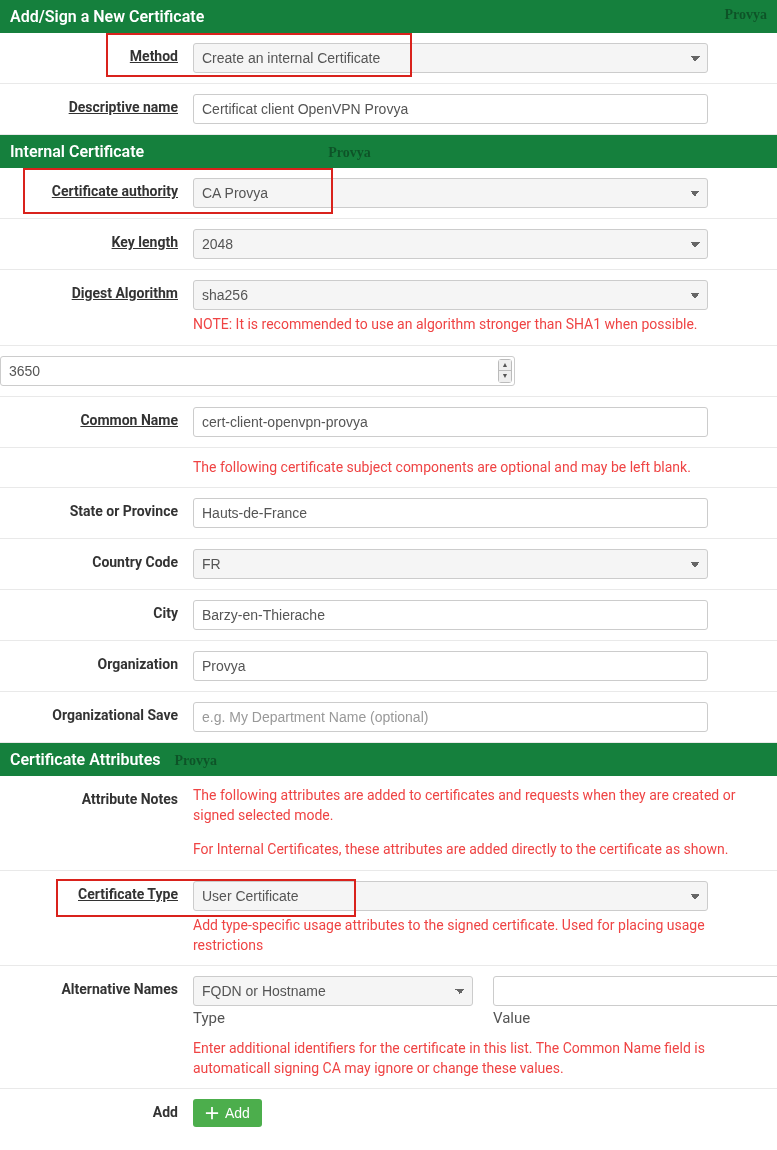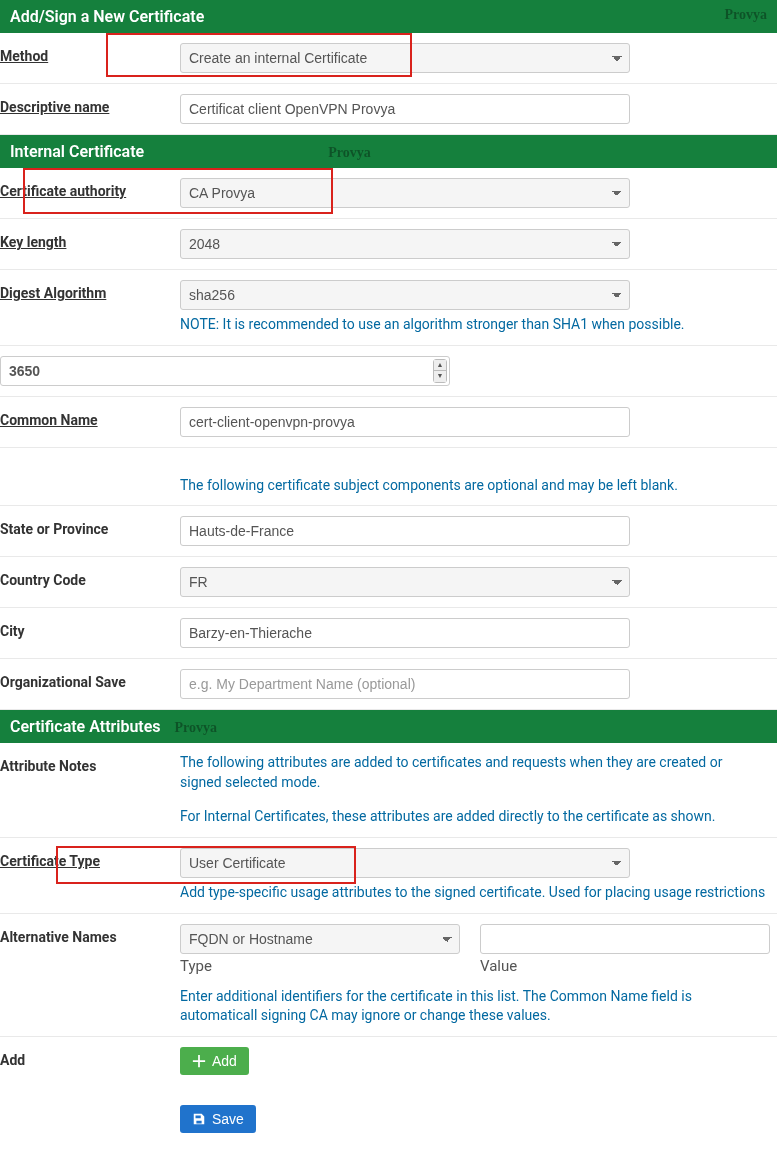--- a/index.html
+++ b/index.html
@@ -37,56 +37,56 @@
 .form-row {
   display: flex;
   align-items: flex-start;
   padding: 10px 0 10px 0;
   border-bottom: 1px solid #e9e9e9;
 }
 .form-row.no-border { border-bottom: none; }
 .form-label {
   width: 180px;
   min-width: 180px;
-  text-align: left;
+  text-align: right;
   padding-right: 15px;
   padding-top: 5px;
   font-weight: 700;
   color: #333;
+  margin-left: 13px;
 }
 .underline { text-decoration: underline; }
 .form-control-wrap {
   flex: 1;
   padding-right: 10px;
 }
 .form-control {
-  width: 450px;
+  width: 515px;
   height: 30px;
   padding: 4px 8px;
   border: 1px solid #ccc;
   border-radius: 3px;
   font-size: 14px;
   background: #fff;
   color: #555;
 }
 .form-control.select {
   appearance: none;
   background-image: linear-gradient(45deg, transparent 50%, #666 50%), linear-gradient(135deg, #666 50%, transparent 50%);
   background-position: right 12px top 12px, right 7px top 12px;
   background-size: 5px 5px, 5px 5px;
   background-repeat: no-repeat;
   padding-right: 25px;
   background-color: #f5f5f5;
 }
 .form-control.number {
   padding-right: 22px;
-  font-weight: bold;
 }
 .help-text {
-  color: #0369a1;
+  color: #ef4444;
   font-size: 14px;
   margin-top: 5px;
   line-height: 1.4;
 }
 .highlight-box {
   border: 2px solid #d9221c;
   position: absolute;
   pointer-events: none;
   z-index: 10;
 }
@@ -222,21 +222,21 @@
   <div class="form-row">
     <div class="form-label underline">Common Name</div>
     <div class="form-control-wrap">
       <input type="text" class="form-control" value="cert-client-openvpn-provya" style="">
     </div>
   </div>
 
   <div class="form-row">
     <div class="form-label"></div>
     <div class="form-control-wrap">
-      <div class="help-text" style="margin-top:18px">The following certificate subject components are optional and may be left blank.</div>
+      <div class="help-text" style="margin-top:0">The following certificate subject components are optional and may be left blank.</div>
     </div>
   </div>
 
   <div class="form-row">
     <div class="form-label">State or Province</div>
     <div class="form-control-wrap">
       <input type="text" class="form-control" value="Hauts-de-France" style="">
     </div>
   </div>
 
@@ -249,20 +249,26 @@
     </div>
   </div>
 
   <div class="form-row">
     <div class="form-label">City</div>
     <div class="form-control-wrap">
       <input type="text" class="form-control" value="Barzy-en-Thierache" style="">
     </div>
   </div>
 
+  <div class="form-row">
+    <div class="form-label">Organization</div>
+    <div class="form-control-wrap">
+      <input type="text" class="form-control" value="Provya" style="">
+    </div>
+  </div>
 
   <div class="form-row">
     <div class="form-label">Organizational Save</div>
     <div class="form-control-wrap">
       <input type="text" class="form-control" placeholder="e.g. My Department Name (optional)" style="">
     </div>
   </div>
 </div>
 
 <div class="section">

